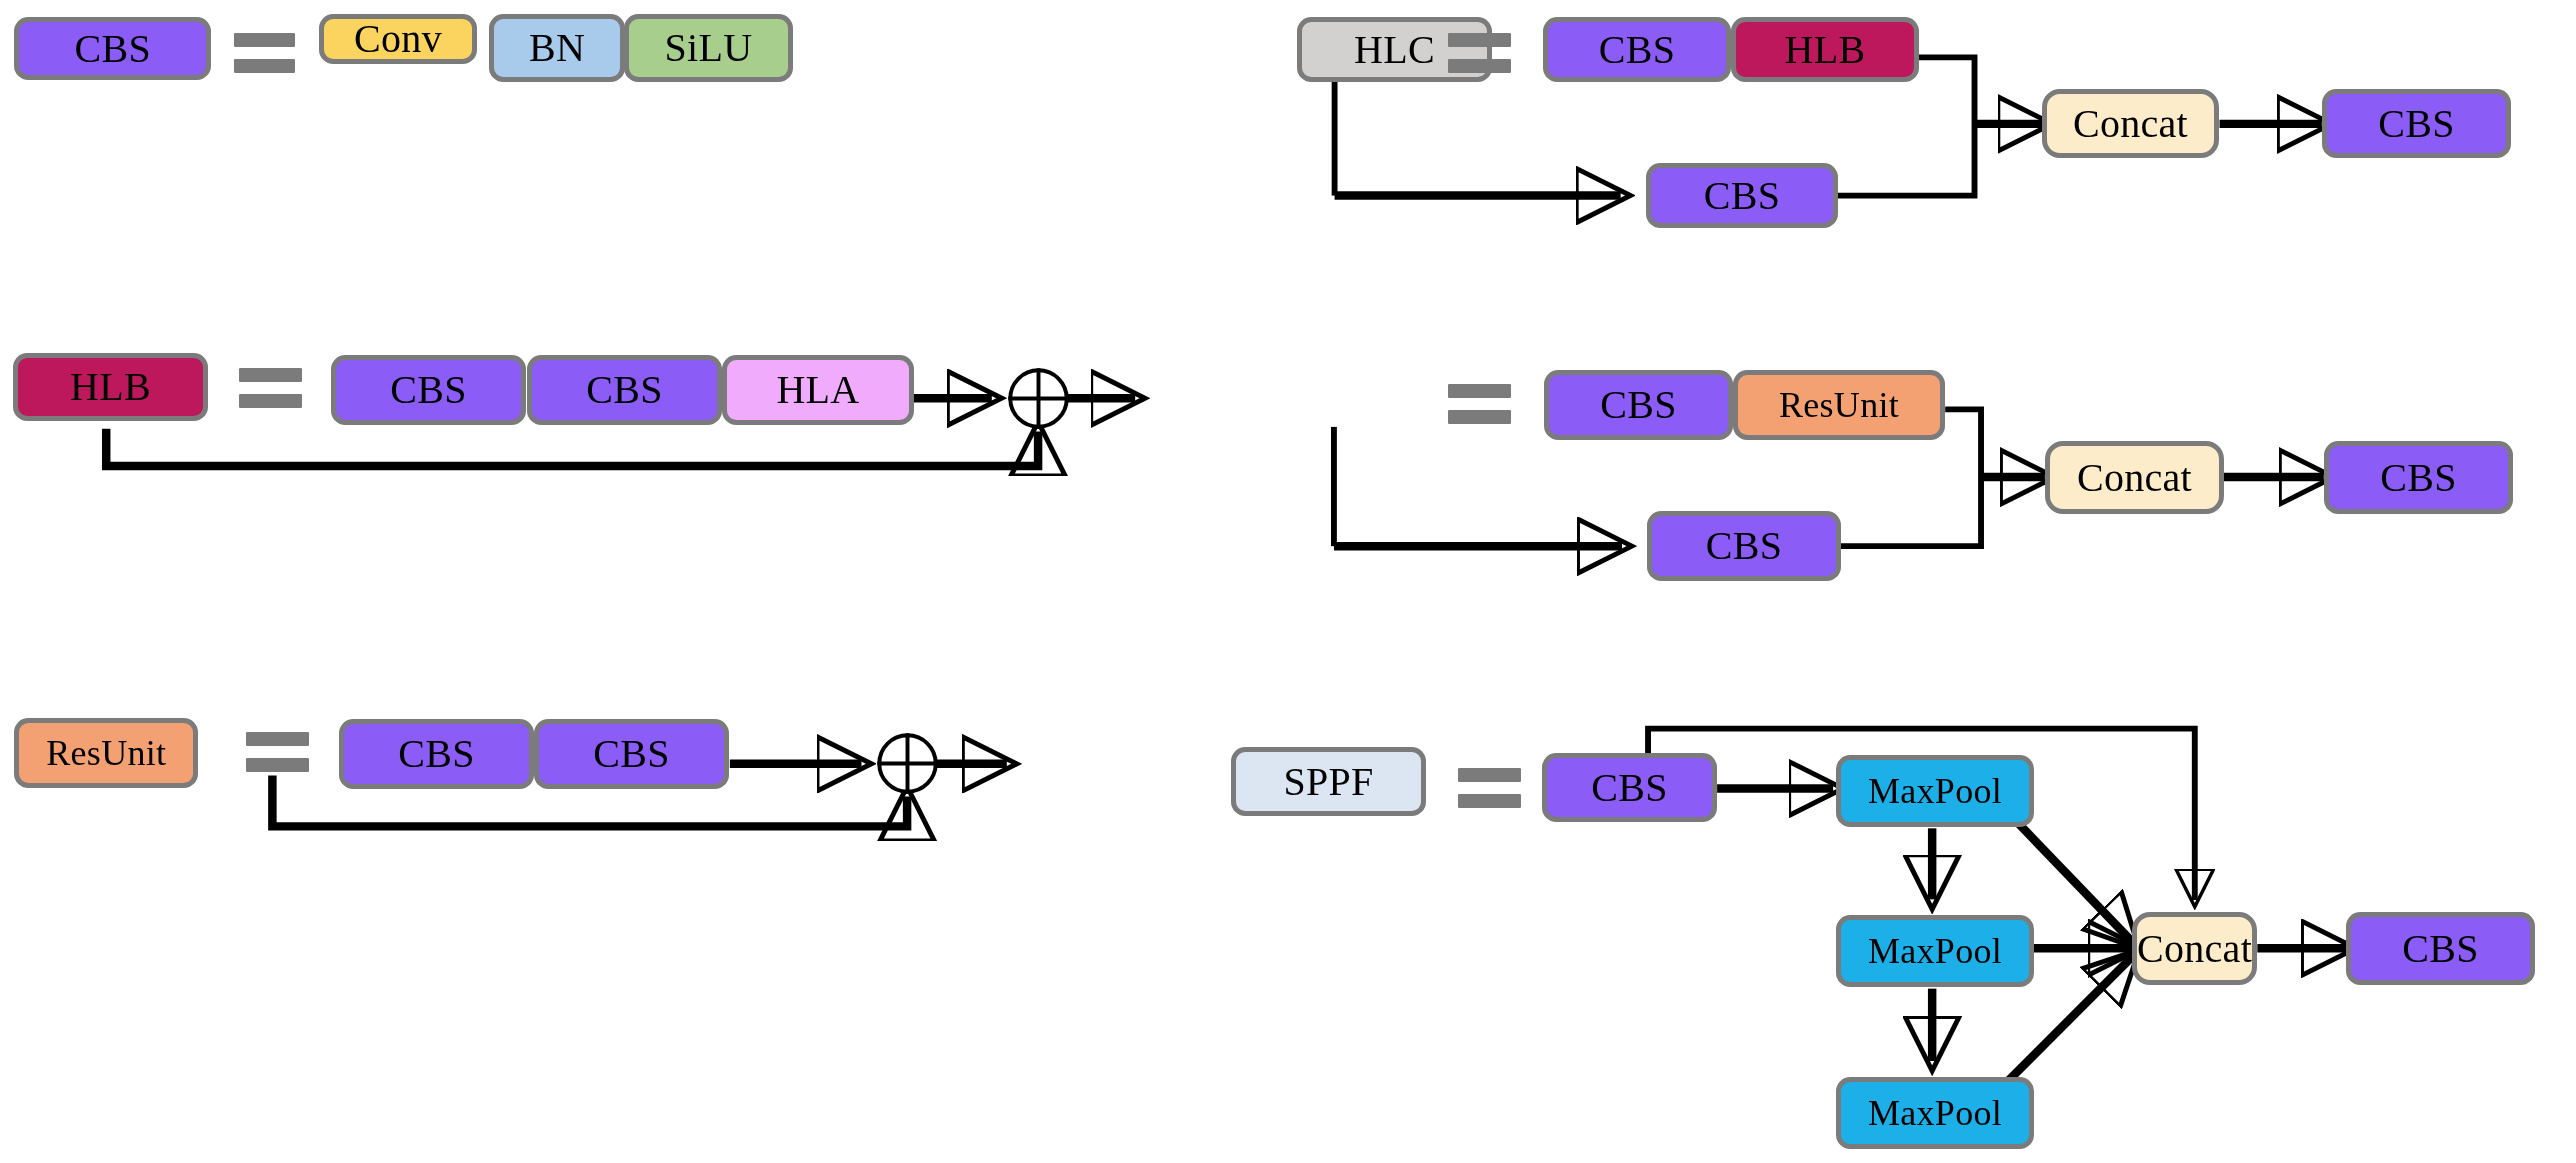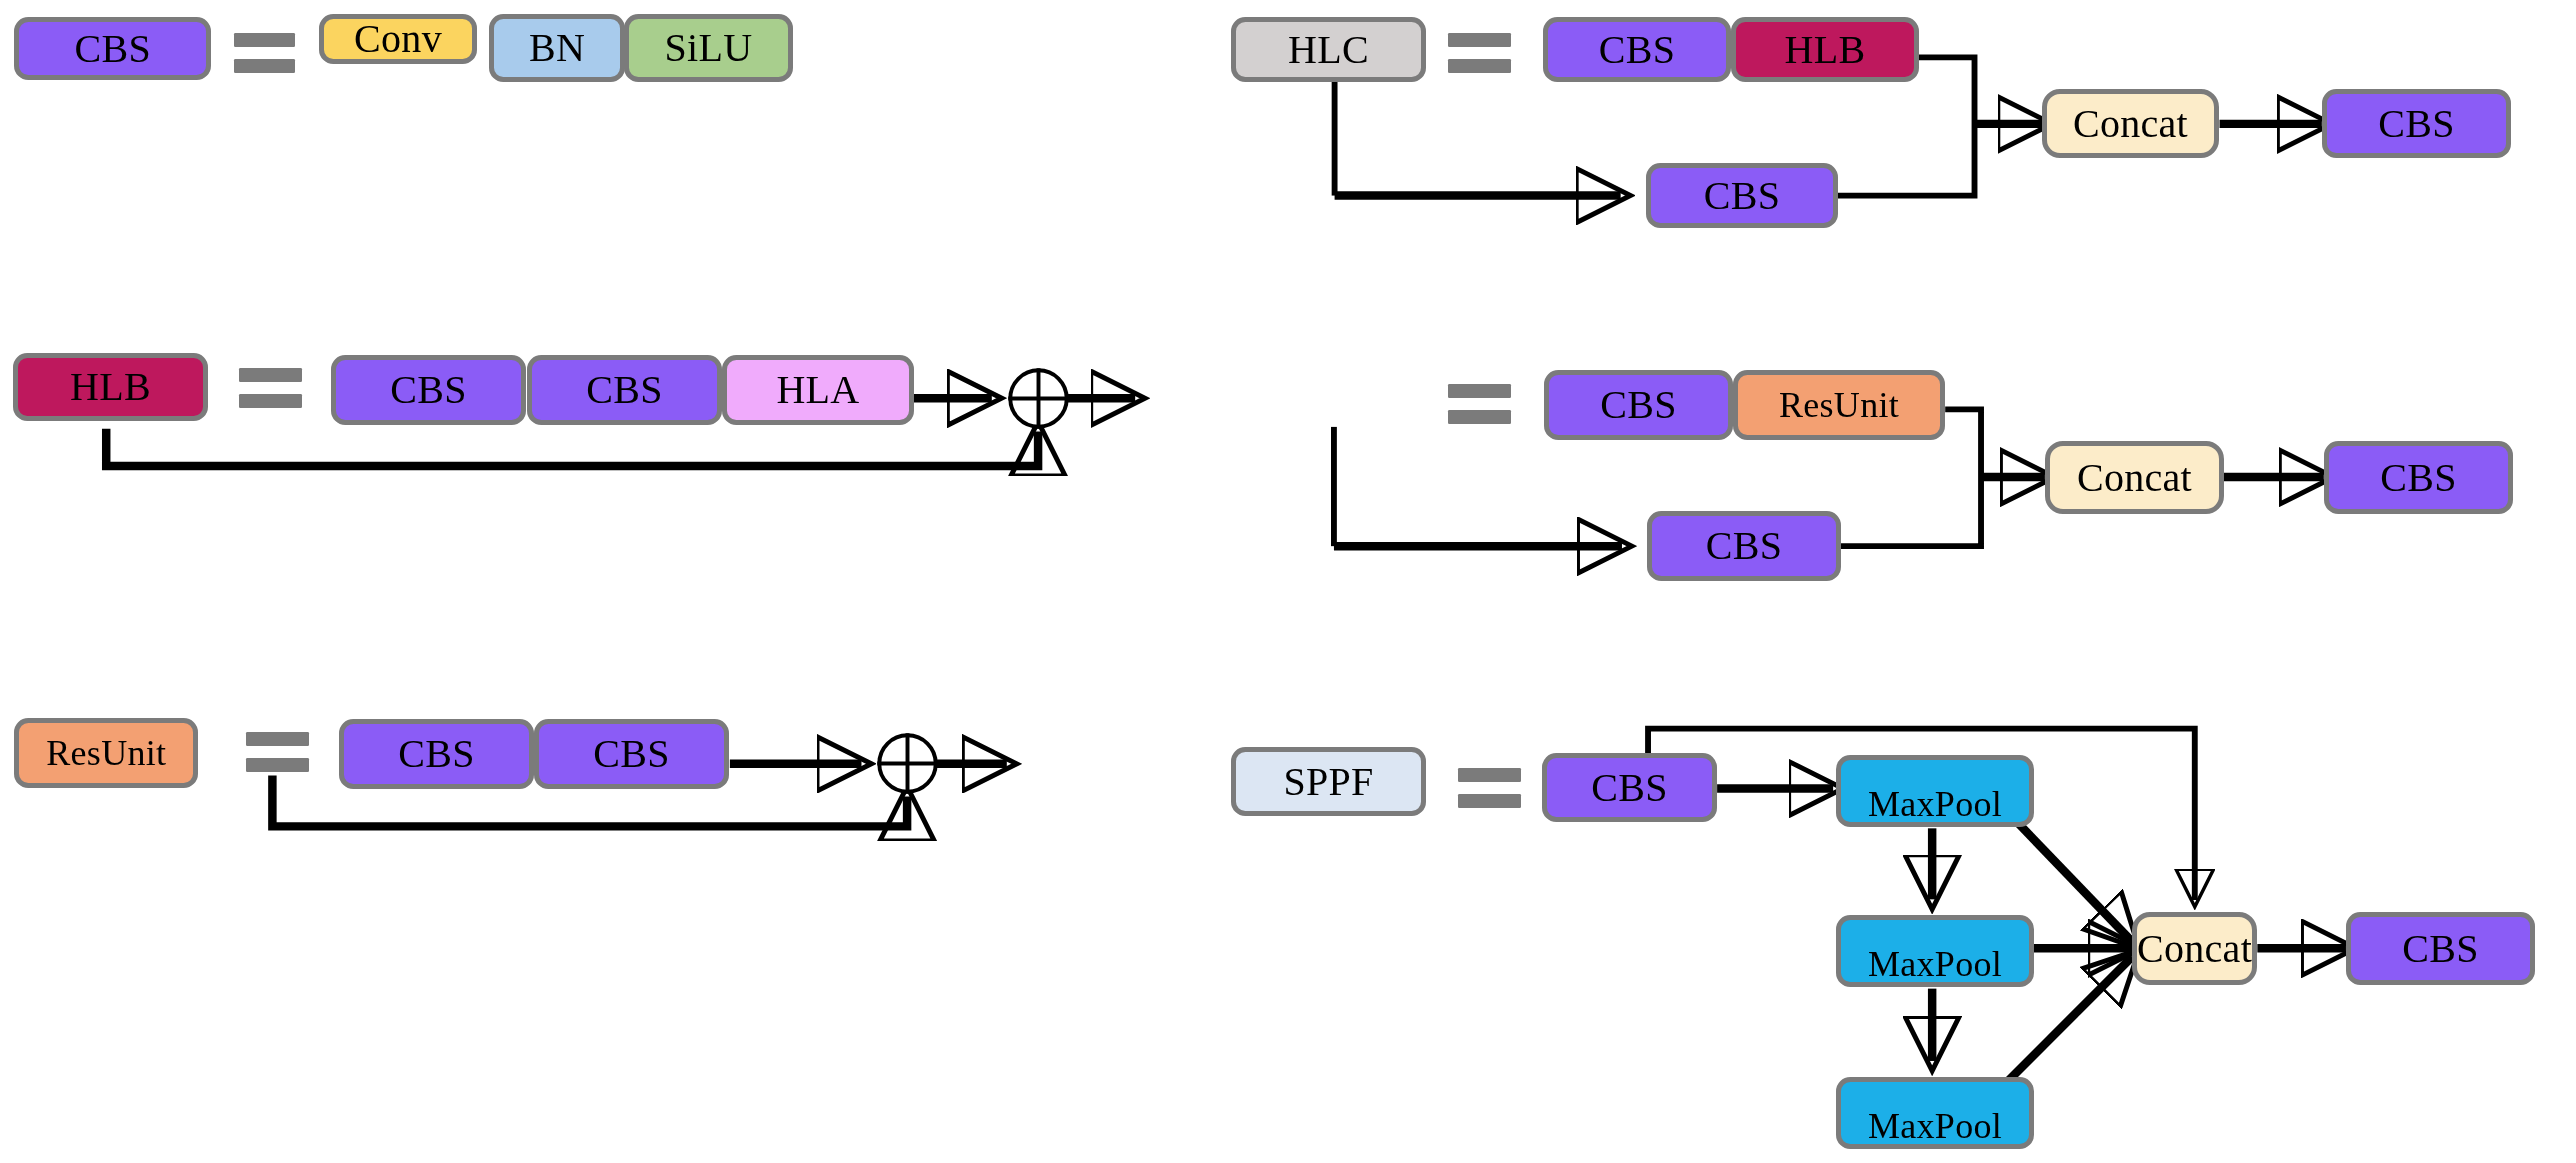--- a/index.html
+++ b/index.html
@@ -44,21 +44,21 @@
   .f-cbs     { background: #8b5cf6; }
   .f-conv    { background: #fbd45f; }
   .f-bn      { background: #a8cbec; }
   .f-silu    { background: #a8ce8d; }
   .f-hlc     { background: #d3d0d0; }
   .f-hlb     { background: #be185d; }
   .f-hla     { background: #f0abfc; }
   .f-rb      { background: #f8e0d3; }
   .f-resunit { background: #f3a072; }
   .f-concat  { background: #fcecc9; border-radius: 18px; }
-  .f-maxpool { background: #1cafe8; align-items: flex-end; }
+  .f-maxpool { background: #1cafe8; }
   .f-sppf    { background: #dce6f3; }
 
   
   .eq {
     position: absolute;
     z-index: 6;
   }
   .eq i {
     display: block;
     background: #7b7b7b;
@@ -155,21 +155,21 @@
   <div class="node f-conv" style="left:319px; top:14.3px; width:158px; height:50px;">
     <span class="lbl">Conv</span>
   </div>
   <div class="node f-bn" style="left:489px; top:14.3px; width:136px; height:68px;">
     <span class="lbl">BN</span>
   </div>
   <div class="node f-silu" style="left:624px; top:14.3px; width:169px; height:68px;">
     <span class="lbl">SiLU</span>
   </div>
 
-  <div class="node f-hlc" style="left:1231px; top:17px; width:195px; height:65px;">
+  <div class="node f-hlc" style="left:1297px; top:17px; width:195px; height:65px;">
     <span class="lbl">HLC</span>
   </div>
 
   <div class="eq" style="left:1448px; top:33px; width:63px;">
     <i></i>
     <i></i>
   </div>
 
   <div class="node f-cbs" style="left:1543px; top:17px; width:188px; height:65px;">
     <span class="lbl">CBS</span>

